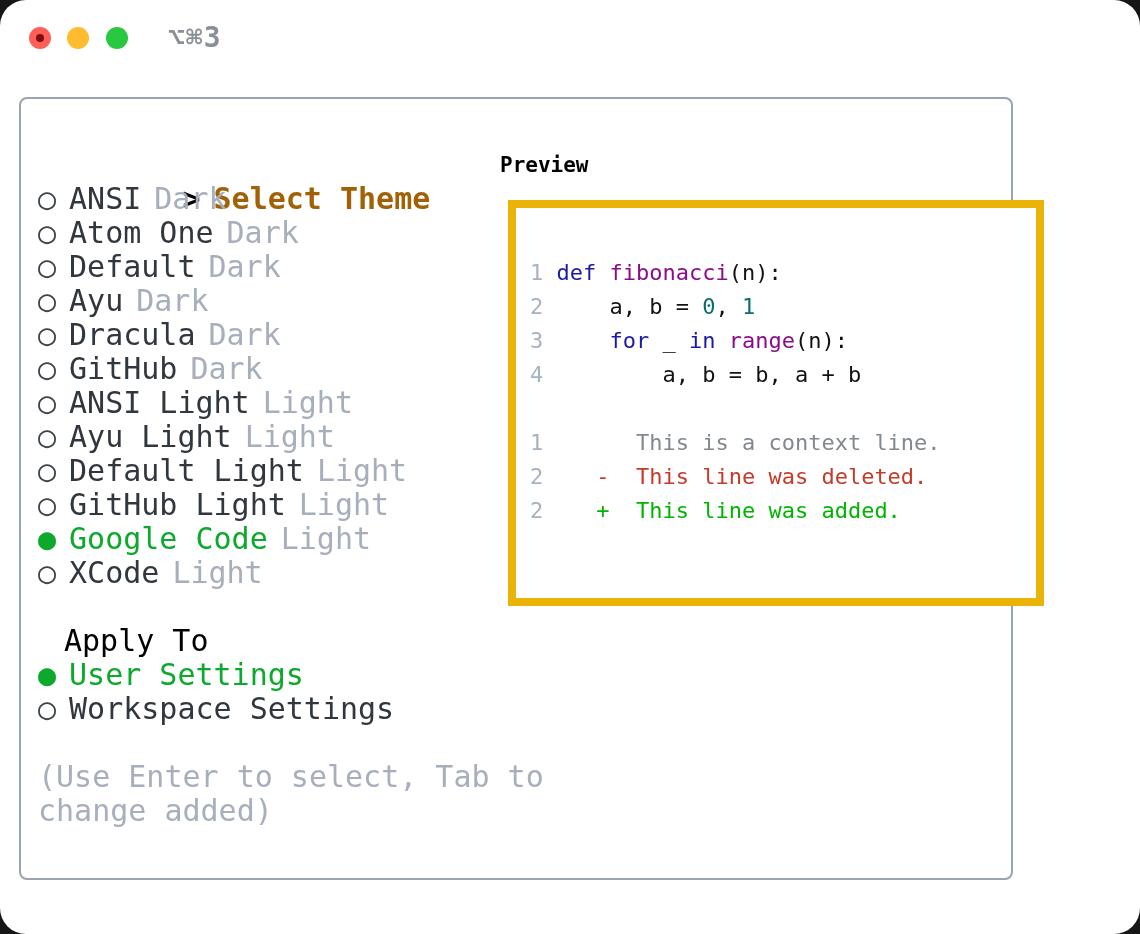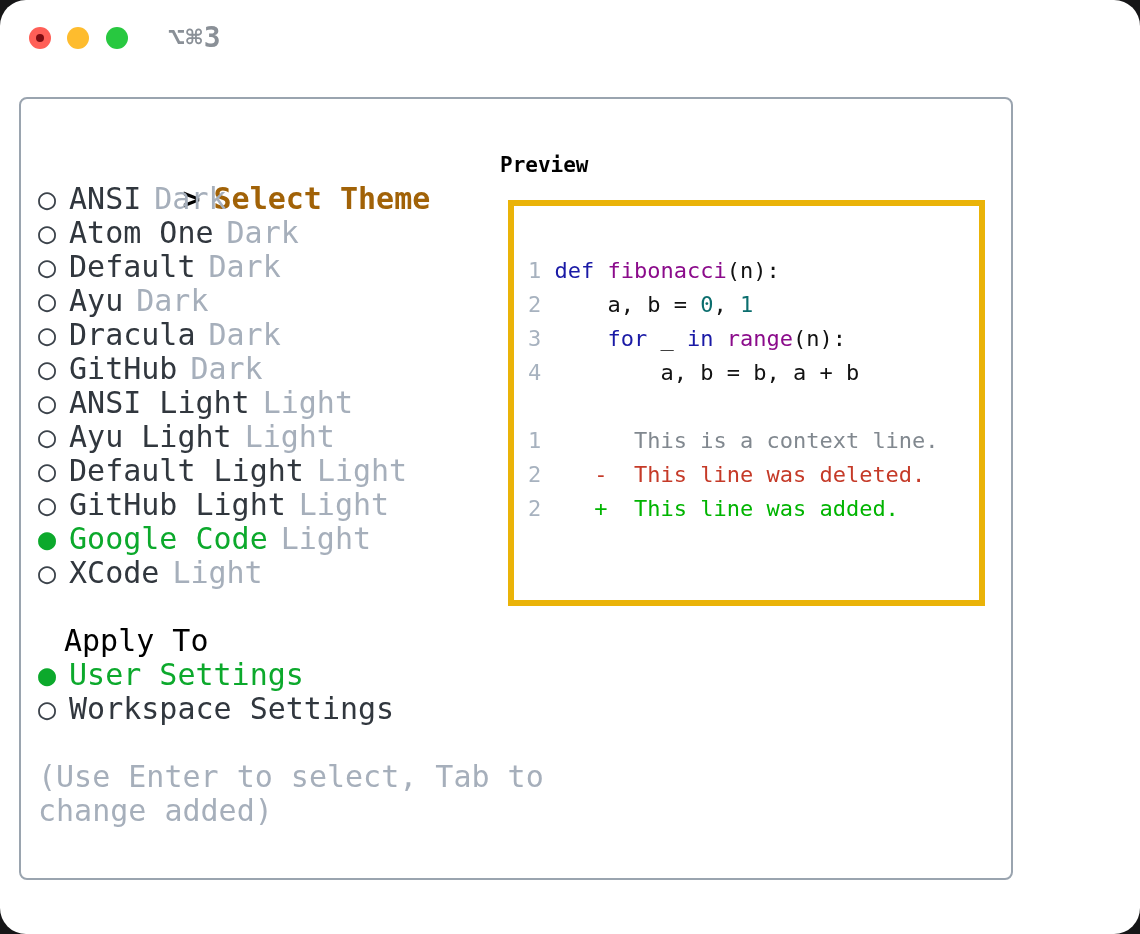--- a/index.html
+++ b/index.html
@@ -33,22 +33,22 @@
   .tvariant { color: #a6afbb; margin-left: 13px; }
   .indent { display: inline-block; width: 26px; }
   .apply-label { color: #000; }
   .oname.sel-text { color: var(--sel, #0ca92c); }
   .hint { color: #a6afbb; }
   .spacer { height: 34px; }
 
   .preview-col { position: absolute; left: 479px; top: 49px; }
   .ptitle { font-size: 21px; line-height: 34px; height: 34px; font-weight: 700; color: #000; }
   .pbox {
-    margin-left: 8px; margin-top: 18px; width: 477px; height: 406px;
-    border: 6px solid #eab308; box-sizing: border-box; background: #fff;
+    margin-left: 8px; margin-top: 18px; width: 536px; height: 406px;
+    border: 8px solid #eab308; box-sizing: border-box; background: #fff;
     padding: 48px 6px 0 14px; overflow: hidden;
   }
   .pline { font-size: 22px; line-height: 34px; height: 34px; white-space: pre; }
   .lnum   { color: var(--lnum, #a7b2bf); }
   .c-plain{ color: #121212; }
   .c-kw   { color: var(--kw, #1a1aa6); }
   .c-fn   { color: var(--fn, #8b0b8b); }
   .c-num  { color: var(--num, #0b6e6e); }
   .c-ctx  { color: var(--ctx, #81888f); }
   .c-del  { color: var(--del, #c53a28); }

